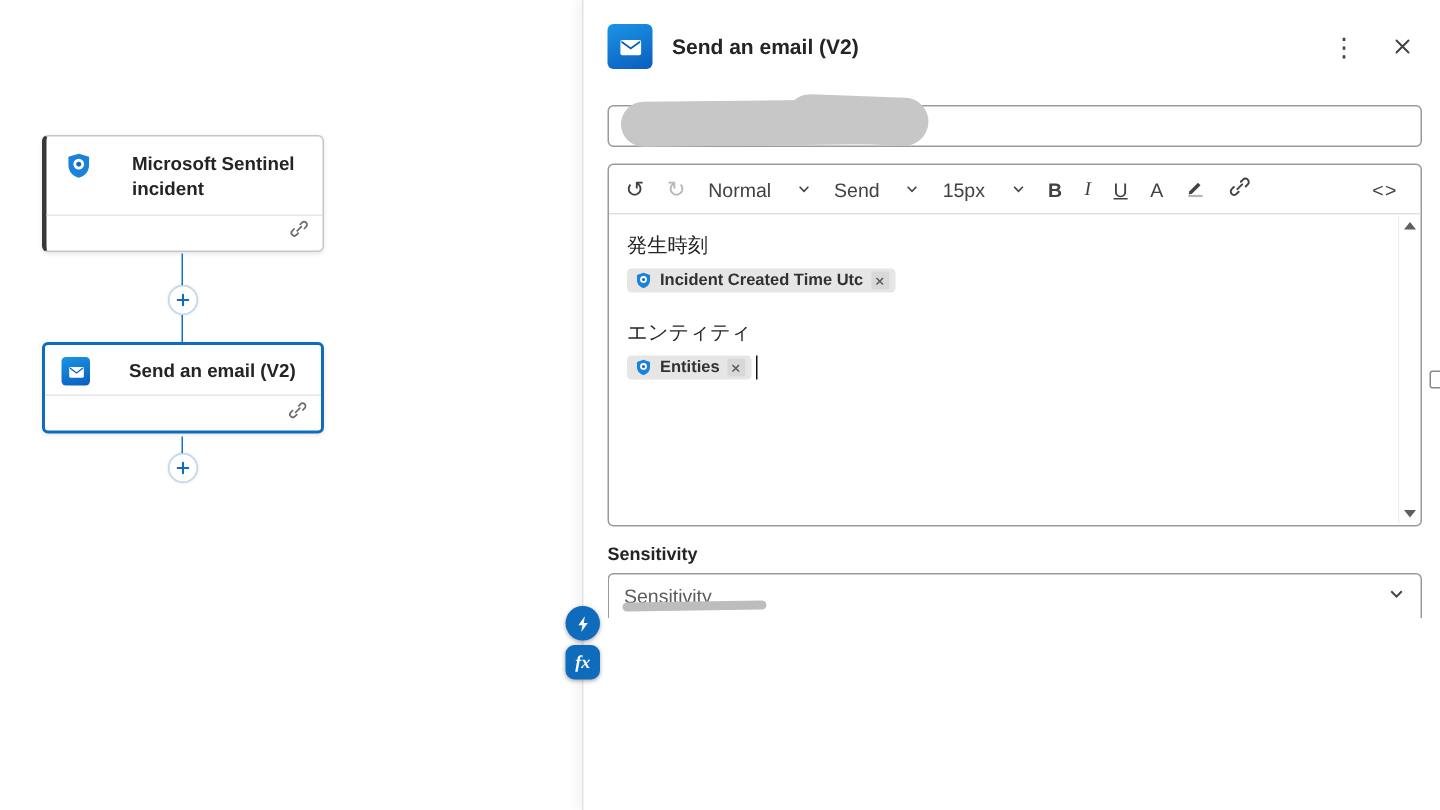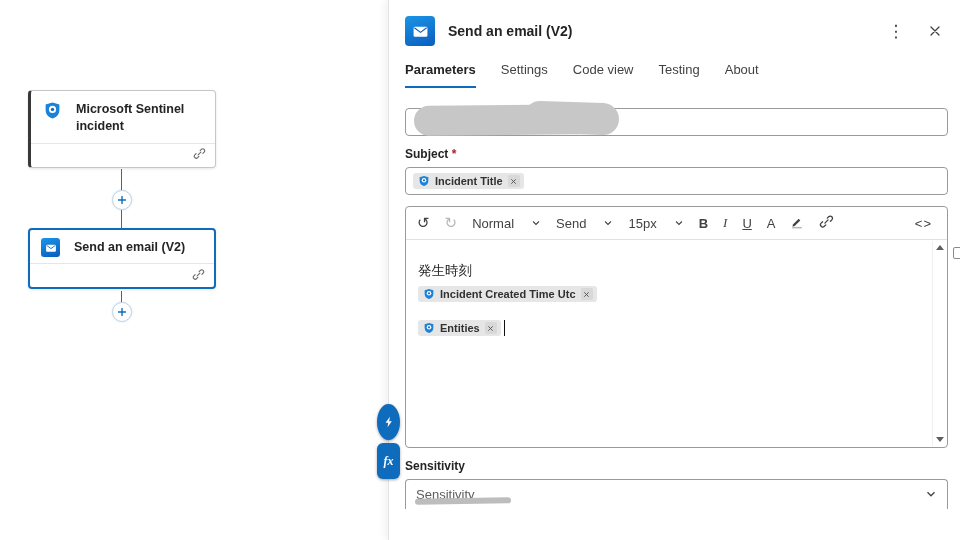--- a/index.html
+++ b/index.html
@@ -7,21 +7,21 @@
   body {
     font-family: "Liberation Sans", sans-serif;
     background:#fff; color:#242424; overflow:hidden; position:relative;
   }
   
   .canvas { position:absolute; inset:0; }
   .card { position:absolute; background:#fff; border:1px solid #c8c6c4;
           border-radius:4px; box-shadow:0 1px 3px rgba(0,0,0,.10); }
   .card-trigger { left:28px; top:90px; width:188px; border-left:3px solid #38373a; }
   .card-action  { left:28px; top:228px; width:188px; border:2px solid #0f6cbd; }
-  .card-main { display:flex; gap:14px; padding:10px 12px 8px; align-items:flex-start; }
+  .card-main { display:flex; gap:26px; padding:10px 12px 8px; align-items:flex-start; }
   .card-action .card-main { padding:8px 11px 6px; align-items:center; }
   .card-title { font-size:12.5px; font-weight:700; color:#242424; line-height:1.35; width:126px; }
   .card-footer { border-top:1px solid #e6e6e6; height:24px; display:flex;
                  align-items:center; justify-content:flex-end; padding:0 9px; }
   .node-icon { width:19px; height:19px; flex:0 0 auto; }
   .outlook-badge { width:19px; height:19px; border-radius:3px; flex:0 0 auto;
     background:linear-gradient(160deg,#1a95e6,#0a5dbd);
     display:flex; align-items:center; justify-content:center; }
   .connector { position:absolute; left:121px; width:1.4px; background:#1373c4; }
   .seg1 { top:169px; height:22px; }
@@ -73,34 +73,34 @@
   .tb-redo { font-size:15px; color:#b8b8b8; }
   .tb-select { display:flex; align-items:center; gap:17px; cursor:pointer; }
   .tb-b { font-weight:700; cursor:pointer; }
   .tb-i { font-style:italic; font-family:"Liberation Serif", serif; cursor:pointer; }
   .tb-u { text-decoration:underline; cursor:pointer; }
   .tb-a { cursor:pointer; }
   .tb-code { margin-left:auto; margin-right:4px; letter-spacing:1px; font-size:13px; cursor:pointer; }
 
   .editor-content { position:absolute; top:34px; bottom:1px; left:1px; right:15px;
     padding:8px 11px; font-size:13.5px; overflow:hidden; }
-  .line-text { margin:13px 0 6px; }
+  .line-text { margin:3px 0 6px; }
   .line-pill { margin:0 0 18px; display:flex; align-items:flex-start; }
   .caret { display:inline-block; width:1.3px; height:16px; background:#111; margin-left:3px; }
 
   .ed-scrollbar { position:absolute; top:34px; bottom:1px; right:1px; width:14px;
     background:#fff; border-left:1px solid #efefef; display:flex; flex-direction:column;
     justify-content:space-between; align-items:center; padding:4px 0; border-radius:0 0 3px 0; }
   .arr-up { width:0; height:0; border-left:4px solid transparent; border-right:4px solid transparent;
     border-bottom:5px solid #5f5f5f; cursor:pointer; }
   .arr-dn { width:0; height:0; border-left:4px solid transparent; border-right:4px solid transparent;
     border-top:5px solid #5f5f5f; cursor:pointer; }
 
   .dyn-stack { position:absolute; left:-12px; top:404px; display:flex; flex-direction:column; gap:3px; z-index:5; }
-  .dyn-btn { width:23px; height:36px; background:#0f6cbd; color:#fff;
+  .dyn-btn { width:23px; height:23px; background:#0f6cbd; color:#fff;
     display:flex; align-items:center; justify-content:center;
     box-shadow:0 1px 3px rgba(0,0,0,.35); cursor:pointer; }
   .dyn-lightning { border-radius:50%; }
   .dyn-fx { border-radius:6px; font-family:"Liberation Serif", serif; font-style:italic;
     font-size:12px; font-weight:700; }
 
   .sens-box { height:30px; border:1px solid #9a9a9a; border-radius:4px 4px 0 0; border-bottom:none;
     display:flex; align-items:center; padding:0 10px; position:relative; }
   .sens-text { font-size:13px; color:#5c5c5c; }
   .sens-scribble { position:absolute; left:9px; top:18px; width:96px; height:6px;
@@ -185,57 +185,30 @@
     </span>
     <span class="panel-title">Send an email (V2)</span>
     <span class="kebab">⋮</span>
     <span class="close-btn">
       <svg viewBox="0 0 12 12" width="12" height="12">
           <path d="M2 2l8 8M10 2l-8 8" stroke="#424242" stroke-width="1.3" stroke-linecap="round"></path>
         </svg>
     </span>
   </div>
 
-  <div class="tabs">
-    <span class="tab active">Parameters</span>
-    <span class="tab">Settings</span>
-    <span class="tab">Code view</span>
-    <span class="tab">Testing</span>
-    <span class="tab">About</span>
-  </div>
 
   <div class="panel-body">
 
     <div class="fld">
       <div class="inputbox">
         <span class="scribble1"></span>
         <span class="scribble2"></span>
       </div>
     </div>
 
-    <div class="fld">
-      <div class="fld-label"><span>Subject</span> <span class="req">*</span></div>
-      <div class="inputbox">
-        <span class="token">
-          <span class="t-ic">
-            <svg viewBox="0 0 16 16" width="12" height="12">
-                <path d="M8 1.2L13.8 3v4.6c0 3.6-2.4 6.2-5.8 7.2-3.4-1-5.8-3.6-5.8-7.2V3z" fill="#1a82d9"></path>
-                <circle cx="8" cy="7.1" r="3" fill="#fff"></circle>
-                <circle cx="8" cy="7.1" r="1.4" fill="#0f6cbd"></circle>
-              </svg>
-          </span>
-          <span>Incident Title</span>
-          <span class="token-x">
-            <svg viewBox="0 0 8 8" width="7" height="7">
-                <path d="M1.5 1.5l5 5M6.5 1.5l-5 5" stroke="#565656" stroke-width="1.1"></path>
-              </svg>
-          </span>
-        </span>
-      </div>
-    </div>
 
     <div class="fld">
 
       <div class="editor">
         <div class="toolbar">
           <span class="tb-undo">↺</span>
           <span class="tb-redo">↻</span>
           <span class="tb-select">
             <span>Normal</span>
             <svg viewBox="0 0 12 12" width="10" height="10">
@@ -288,20 +261,21 @@
               <span>Incident Created Time Utc</span>
               <span class="token-x">
                 <svg viewBox="0 0 8 8" width="7" height="7">
                     <path d="M1.5 1.5l5 5M6.5 1.5l-5 5" stroke="#565656" stroke-width="1.1"></path>
                   </svg>
               </span>
             </span>
           </div>
 
 
+          <div class="line-text">エンティティ</div>
           <div class="line-pill">
             <span class="token">
               <span class="t-ic">
                 <svg viewBox="0 0 16 16" width="12" height="12">
                     <path d="M8 1.2L13.8 3v4.6c0 3.6-2.4 6.2-5.8 7.2-3.4-1-5.8-3.6-5.8-7.2V3z" fill="#1a82d9"></path>
                     <circle cx="8" cy="7.1" r="3" fill="#fff"></circle>
                     <circle cx="8" cy="7.1" r="1.4" fill="#0f6cbd"></circle>
                   </svg>
               </span>
               <span>Entities</span>

